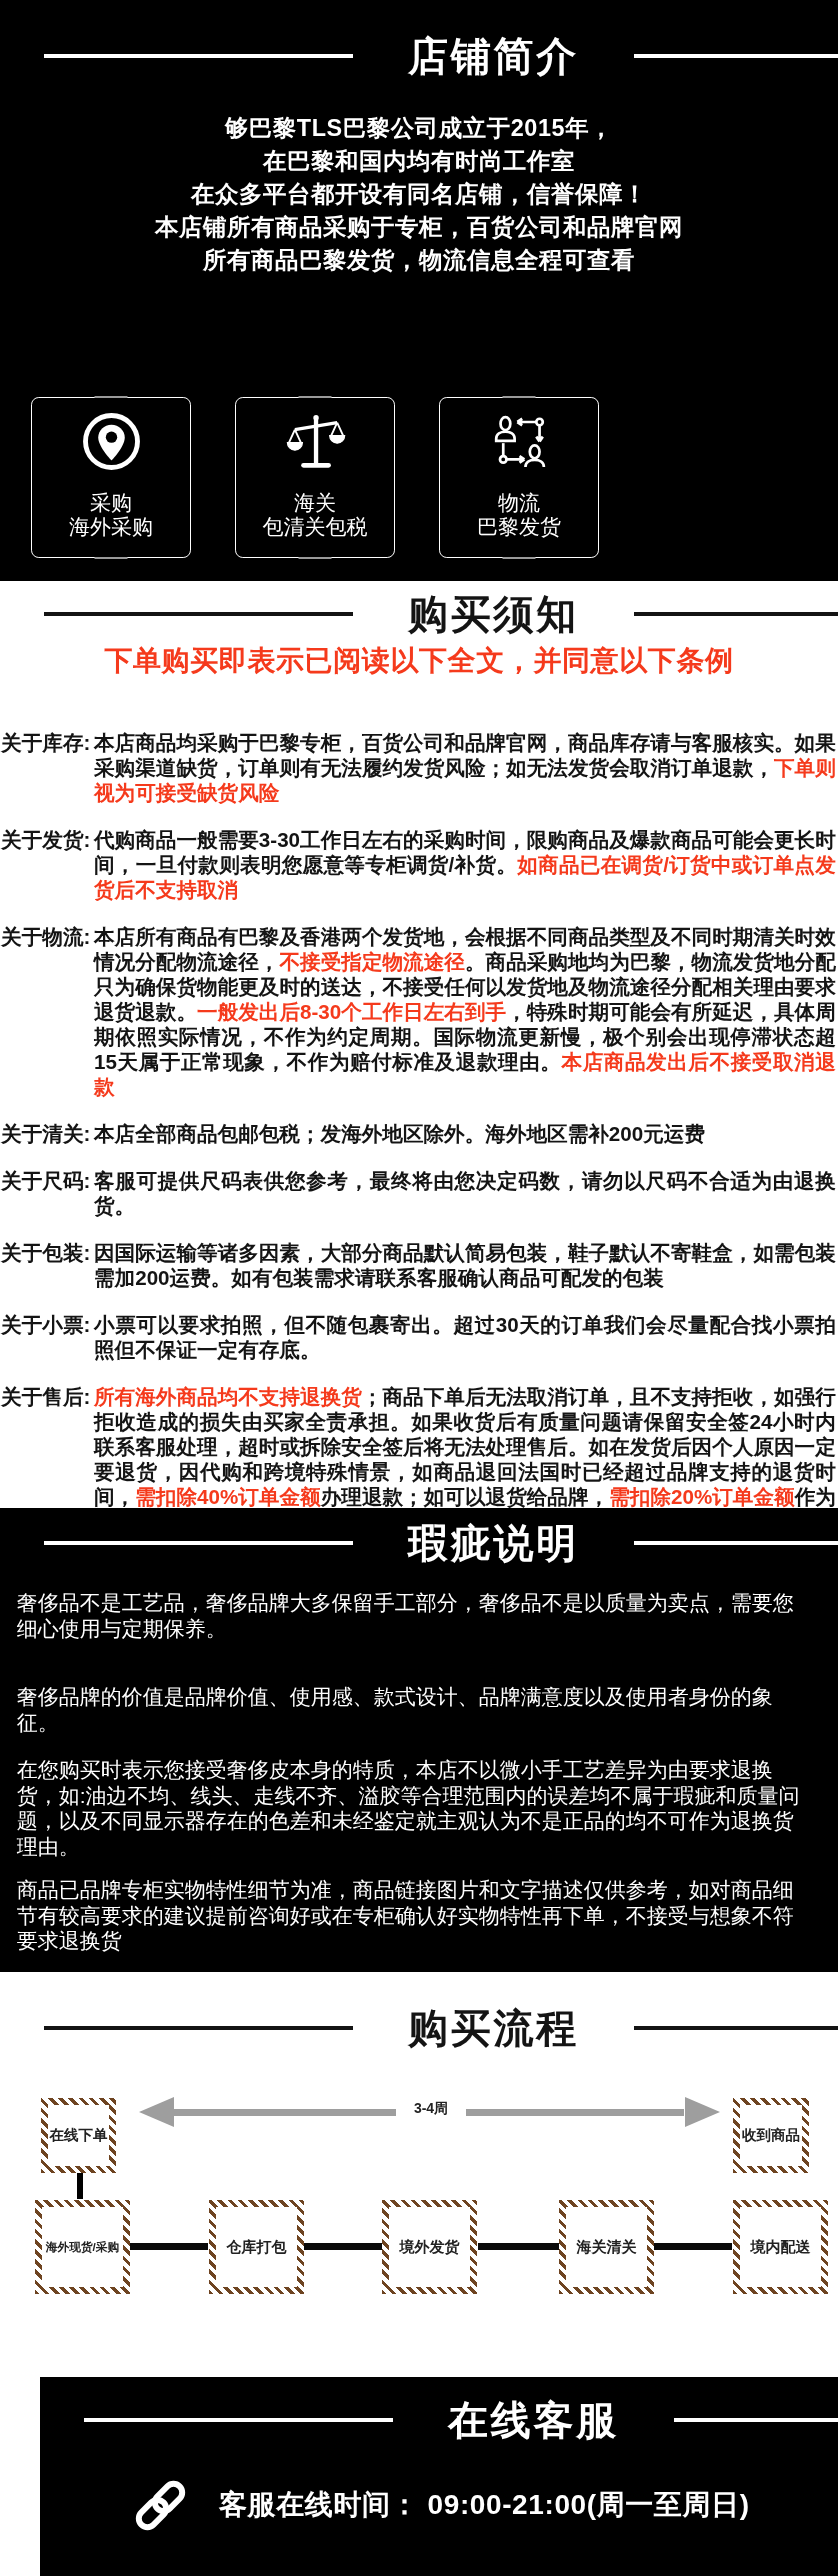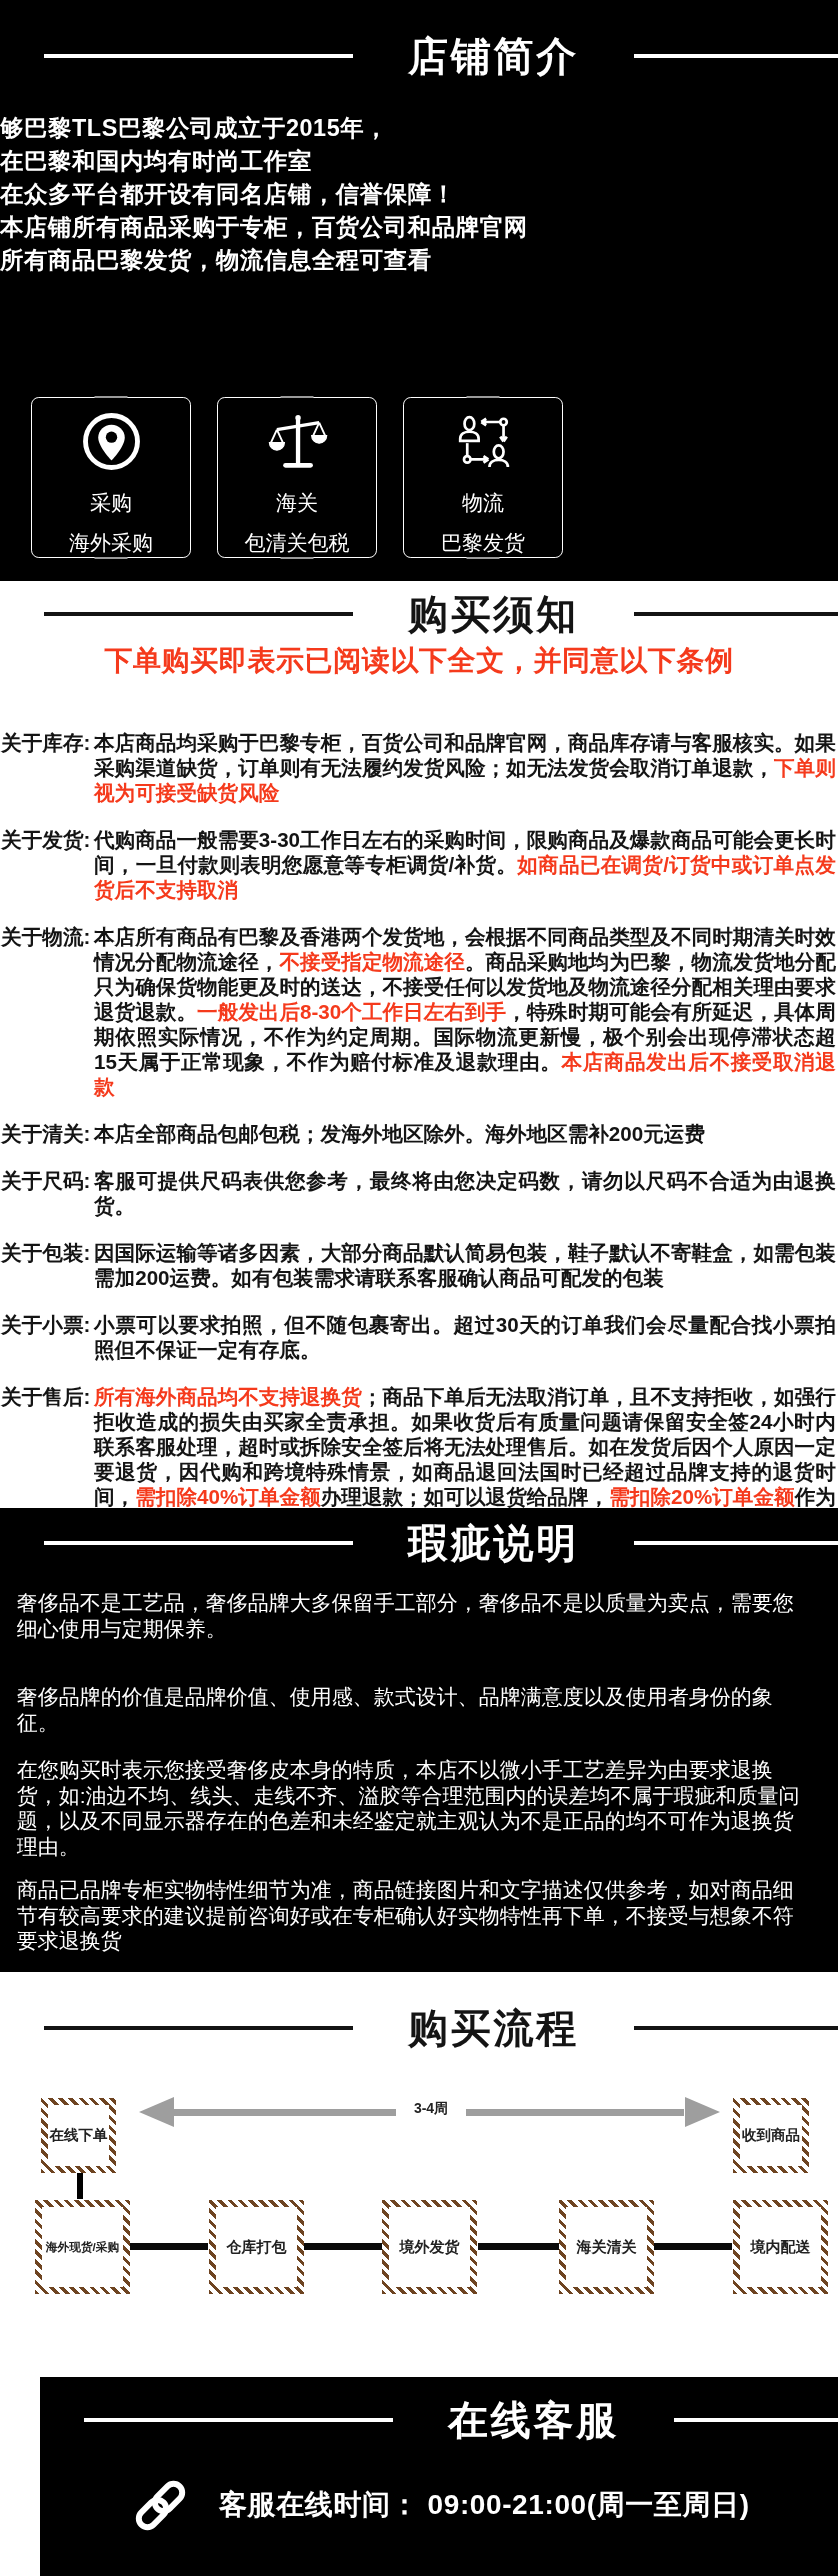--- a/index.html
+++ b/index.html
@@ -13,32 +13,32 @@
   #sec-service{top:2377px;height:199px;background:#000;color:#fff;margin-left:40px;}
 
   
   .title-row{position:absolute;left:0;width:100%;display:flex;align-items:center;padding-left:44px;}
   .tline{height:3.9px;background:currentColor;}
   .tline.l{flex:0 0 309px;}
   .tline.r{flex:0 0 248px;}
   .t{flex:0 0 auto;margin:0 auto;font-size:40px;font-weight:900;letter-spacing:2.8px;line-height:42px;white-space:nowrap;}
 
   
-  .intro-lines{position:absolute;top:112px;left:0;width:100%;
+  .intro-lines{position:absolute;top:112px;left:0;width:100%;text-align:center;
                font-size:23.4px;font-weight:700;line-height:33px;letter-spacing:0.6px;}
-  .badges{position:absolute;top:397px;left:31px;display:flex;gap:26px;}
+  .badges{position:absolute;top:397px;left:31px;display:flex;gap:44px;}
   .badge{box-sizing:border-box;width:160px;height:161px;border:1.7px solid #fff;border-radius:7.8px;
          position:relative;text-align:center;}
   .badge::before,.badge::after{content:"";position:absolute;left:50%;transform:translateX(-50%);
          width:33px;height:1.7px;background:#9a9a9a;}
   .badge::before{top:-1.7px;}
   .badge::after{bottom:-1.7px;}
   .badge .icon{margin-top:9px;height:68px;display:flex;align-items:center;justify-content:center;}
   .badge .bl1{margin-top:15.6px;font-size:21px;line-height:23.4px;font-weight:500;}
-  .badge .bl2{margin-top:17px;font-size:21px;line-height:23.4px;font-weight:500;}
+  .badge .bl2{margin-top:1px;font-size:21px;line-height:23.4px;font-weight:500;}
 
   
   .headline{position:absolute;top:61px;left:0;width:100%;text-align:center;
             font-size:28px;font-weight:700;color:var(--red,#f53a1c);letter-spacing:0.6px;}
   .n-list{position:absolute;top:149px;left:0;right:2.2px;}
   .n-block{position:relative;padding-left:94px;margin-bottom:22px;
            font-size:20.6px;line-height:25px;font-weight:600;text-align:justify;}
   .n-label{position:absolute;left:1.1px;top:0;white-space:nowrap;}
   .red{color:var(--red,#f53a1c);}
 

